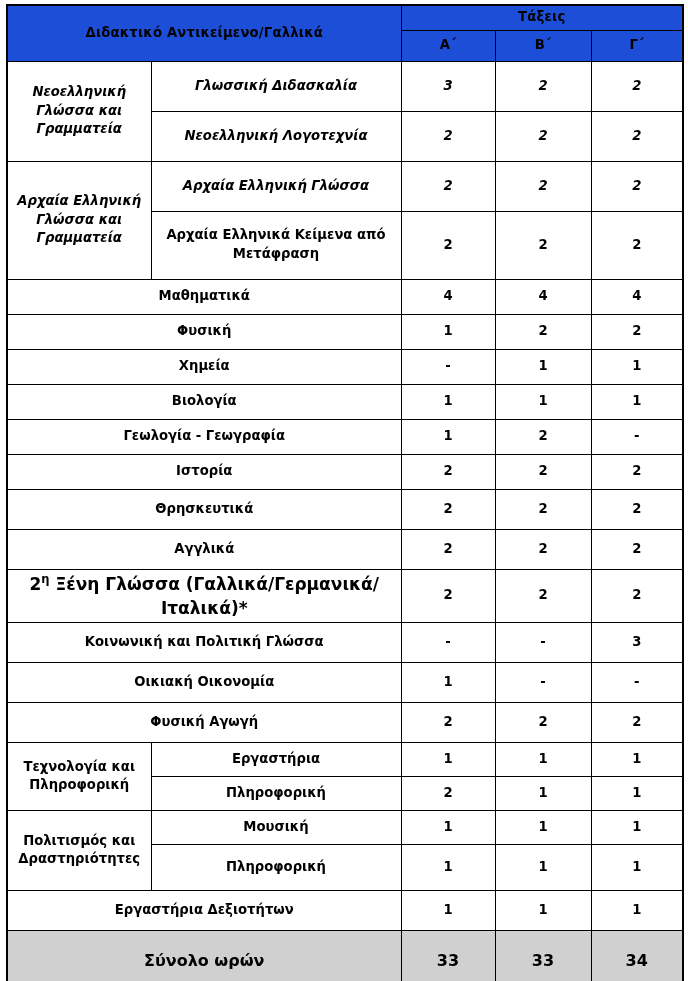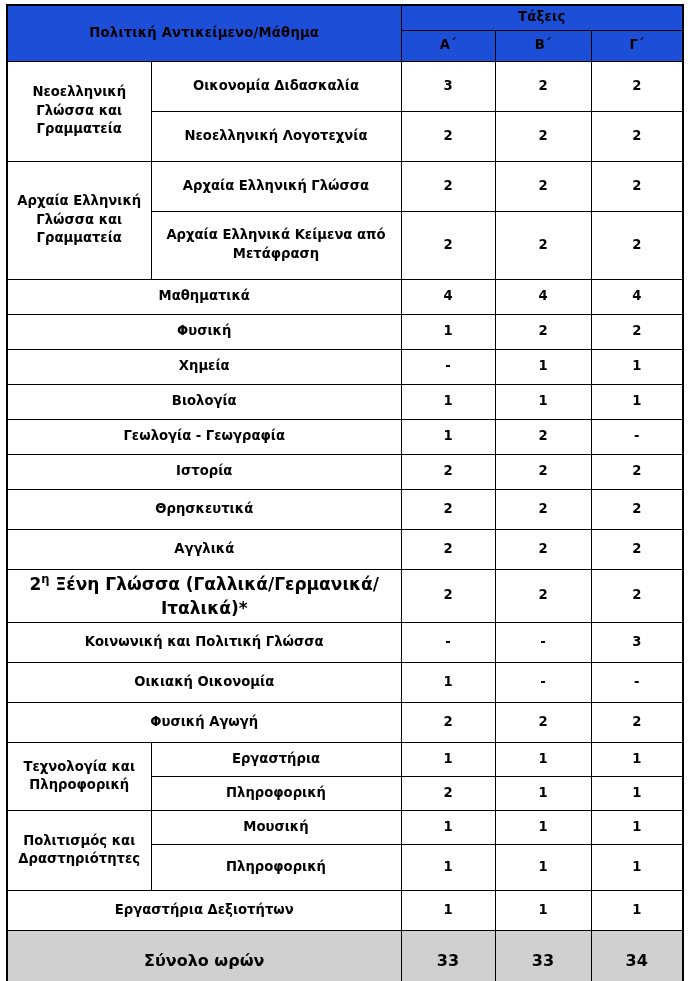--- a/index.html
+++ b/index.html
@@ -72,21 +72,21 @@
     font-size: 17px;
   }
   td.num {
     font-size: 13.6px;
   }
 
   
   td.v-bottom { vertical-align: bottom; padding-bottom: 6px; }
   td.v-top    { vertical-align: top;    padding-top: 5px; }
 
-  tr.r-tall td   { height: 50px; }
+  tr.r-tall td   { height: 50px; font-style: italic; }
   tr.r-std td    { height: 35px; }
   tr.r-mid td    { height: 40px; }
   tr.r-short td  { height: 34px; }
 
   
   tr.total td {
     background: #d0d0d0;
     height: 62px;
     font-size: 16px;
   }
@@ -106,35 +106,35 @@
     <colgroup>
       <col class="c-group">
         <col class="c-subj">
       <col class="c-a">
         <col class="c-b">
         <col class="c-g">
     </colgroup>
 
     <thead>
       <tr>
-        <th class="head-subject" colspan="2" rowspan="2">Πολιτική Αντικείμενο/Μάθημα</th>
+        <th class="head-subject" colspan="2" rowspan="2">Διδακτικό Αντικείμενο/Γαλλικά</th>
         <th class="head-classes" colspan="3">Τάξεις</th>
       </tr>
       <tr>
         <th class="head-cls">Α΄</th>
         <th class="head-cls">Β΄</th>
         <th class="head-cls">Γ΄</th>
       </tr>
     </thead>
 
     <tbody>
 
       <tr class="r-tall">
         <td class="group-label" rowspan="2">Νεοελληνική Γλώσσα και Γραμματεία</td>
-        <td class="subject">Οικονομία Διδασκαλία</td>
+        <td class="subject">Γλωσσική Διδασκαλία</td>
         <td class="num">3</td>
         <td class="num">2</td>
         <td class="num">2</td>
       </tr>
       <tr class="r-tall">
         <td class="subject">Νεοελληνική Λογοτεχνία</td>
         <td class="num">2</td>
         <td class="num">2</td>
         <td class="num v-bottom">2</td>
       </tr>

